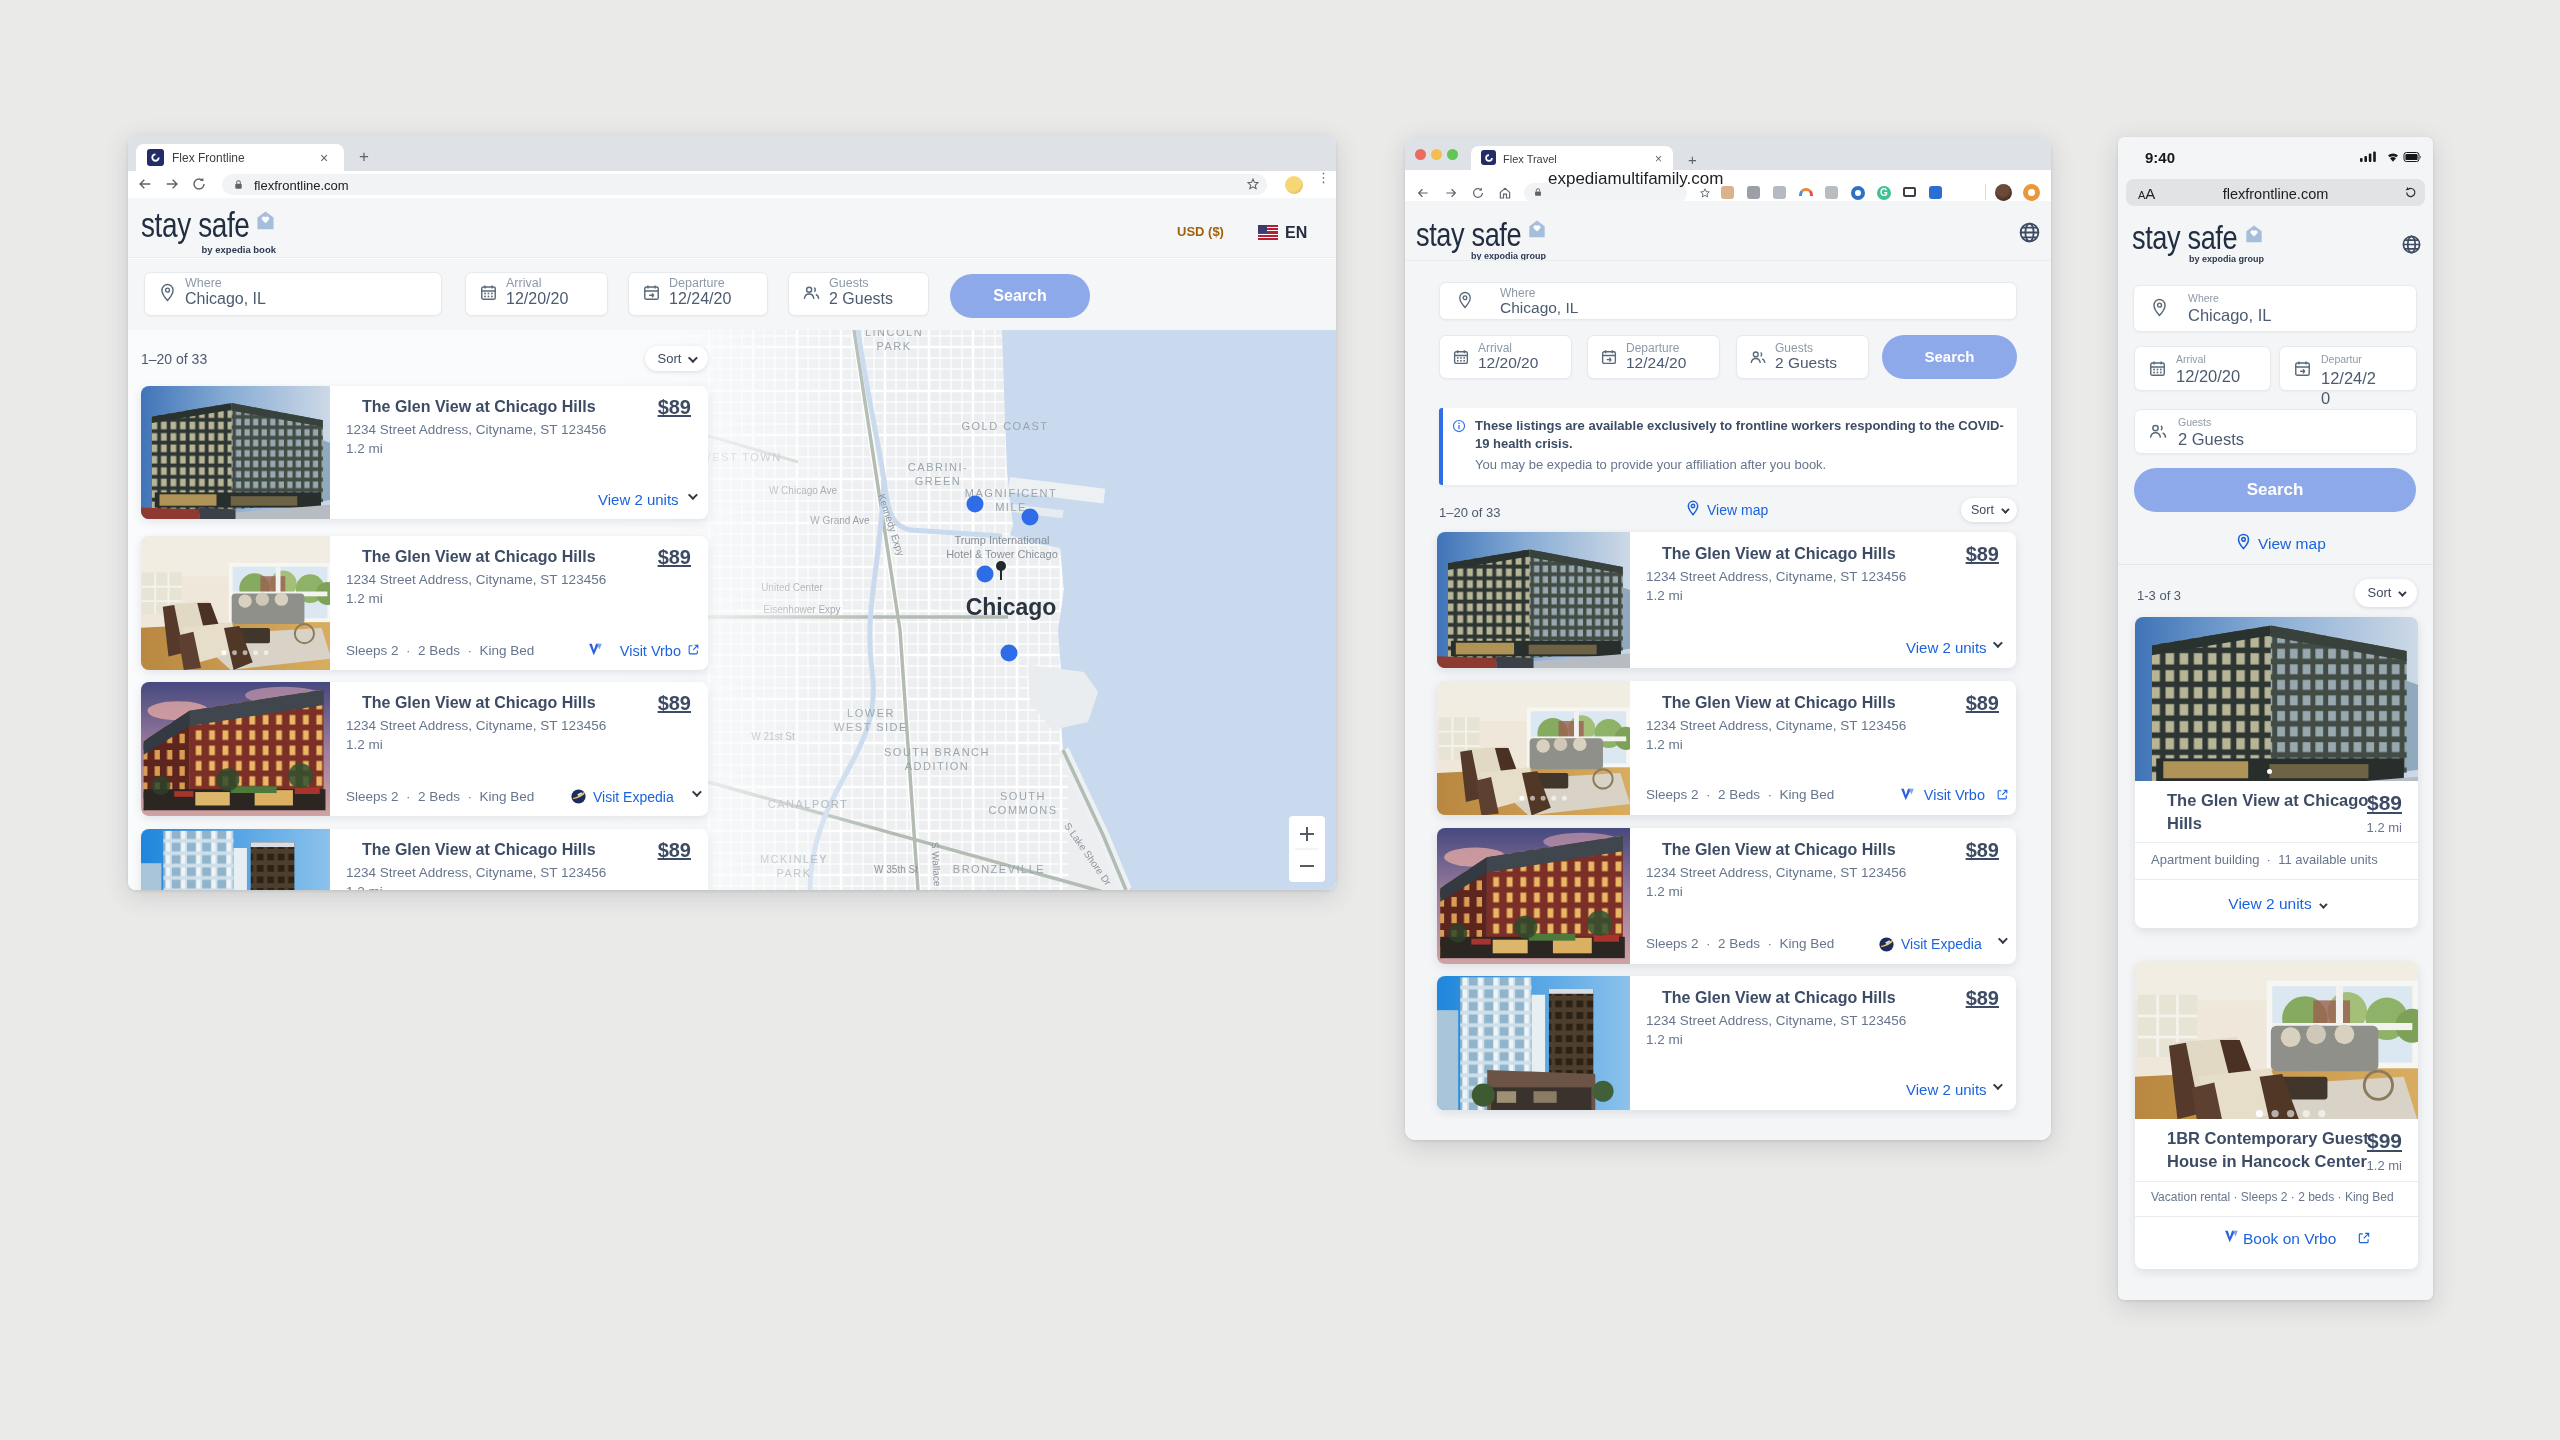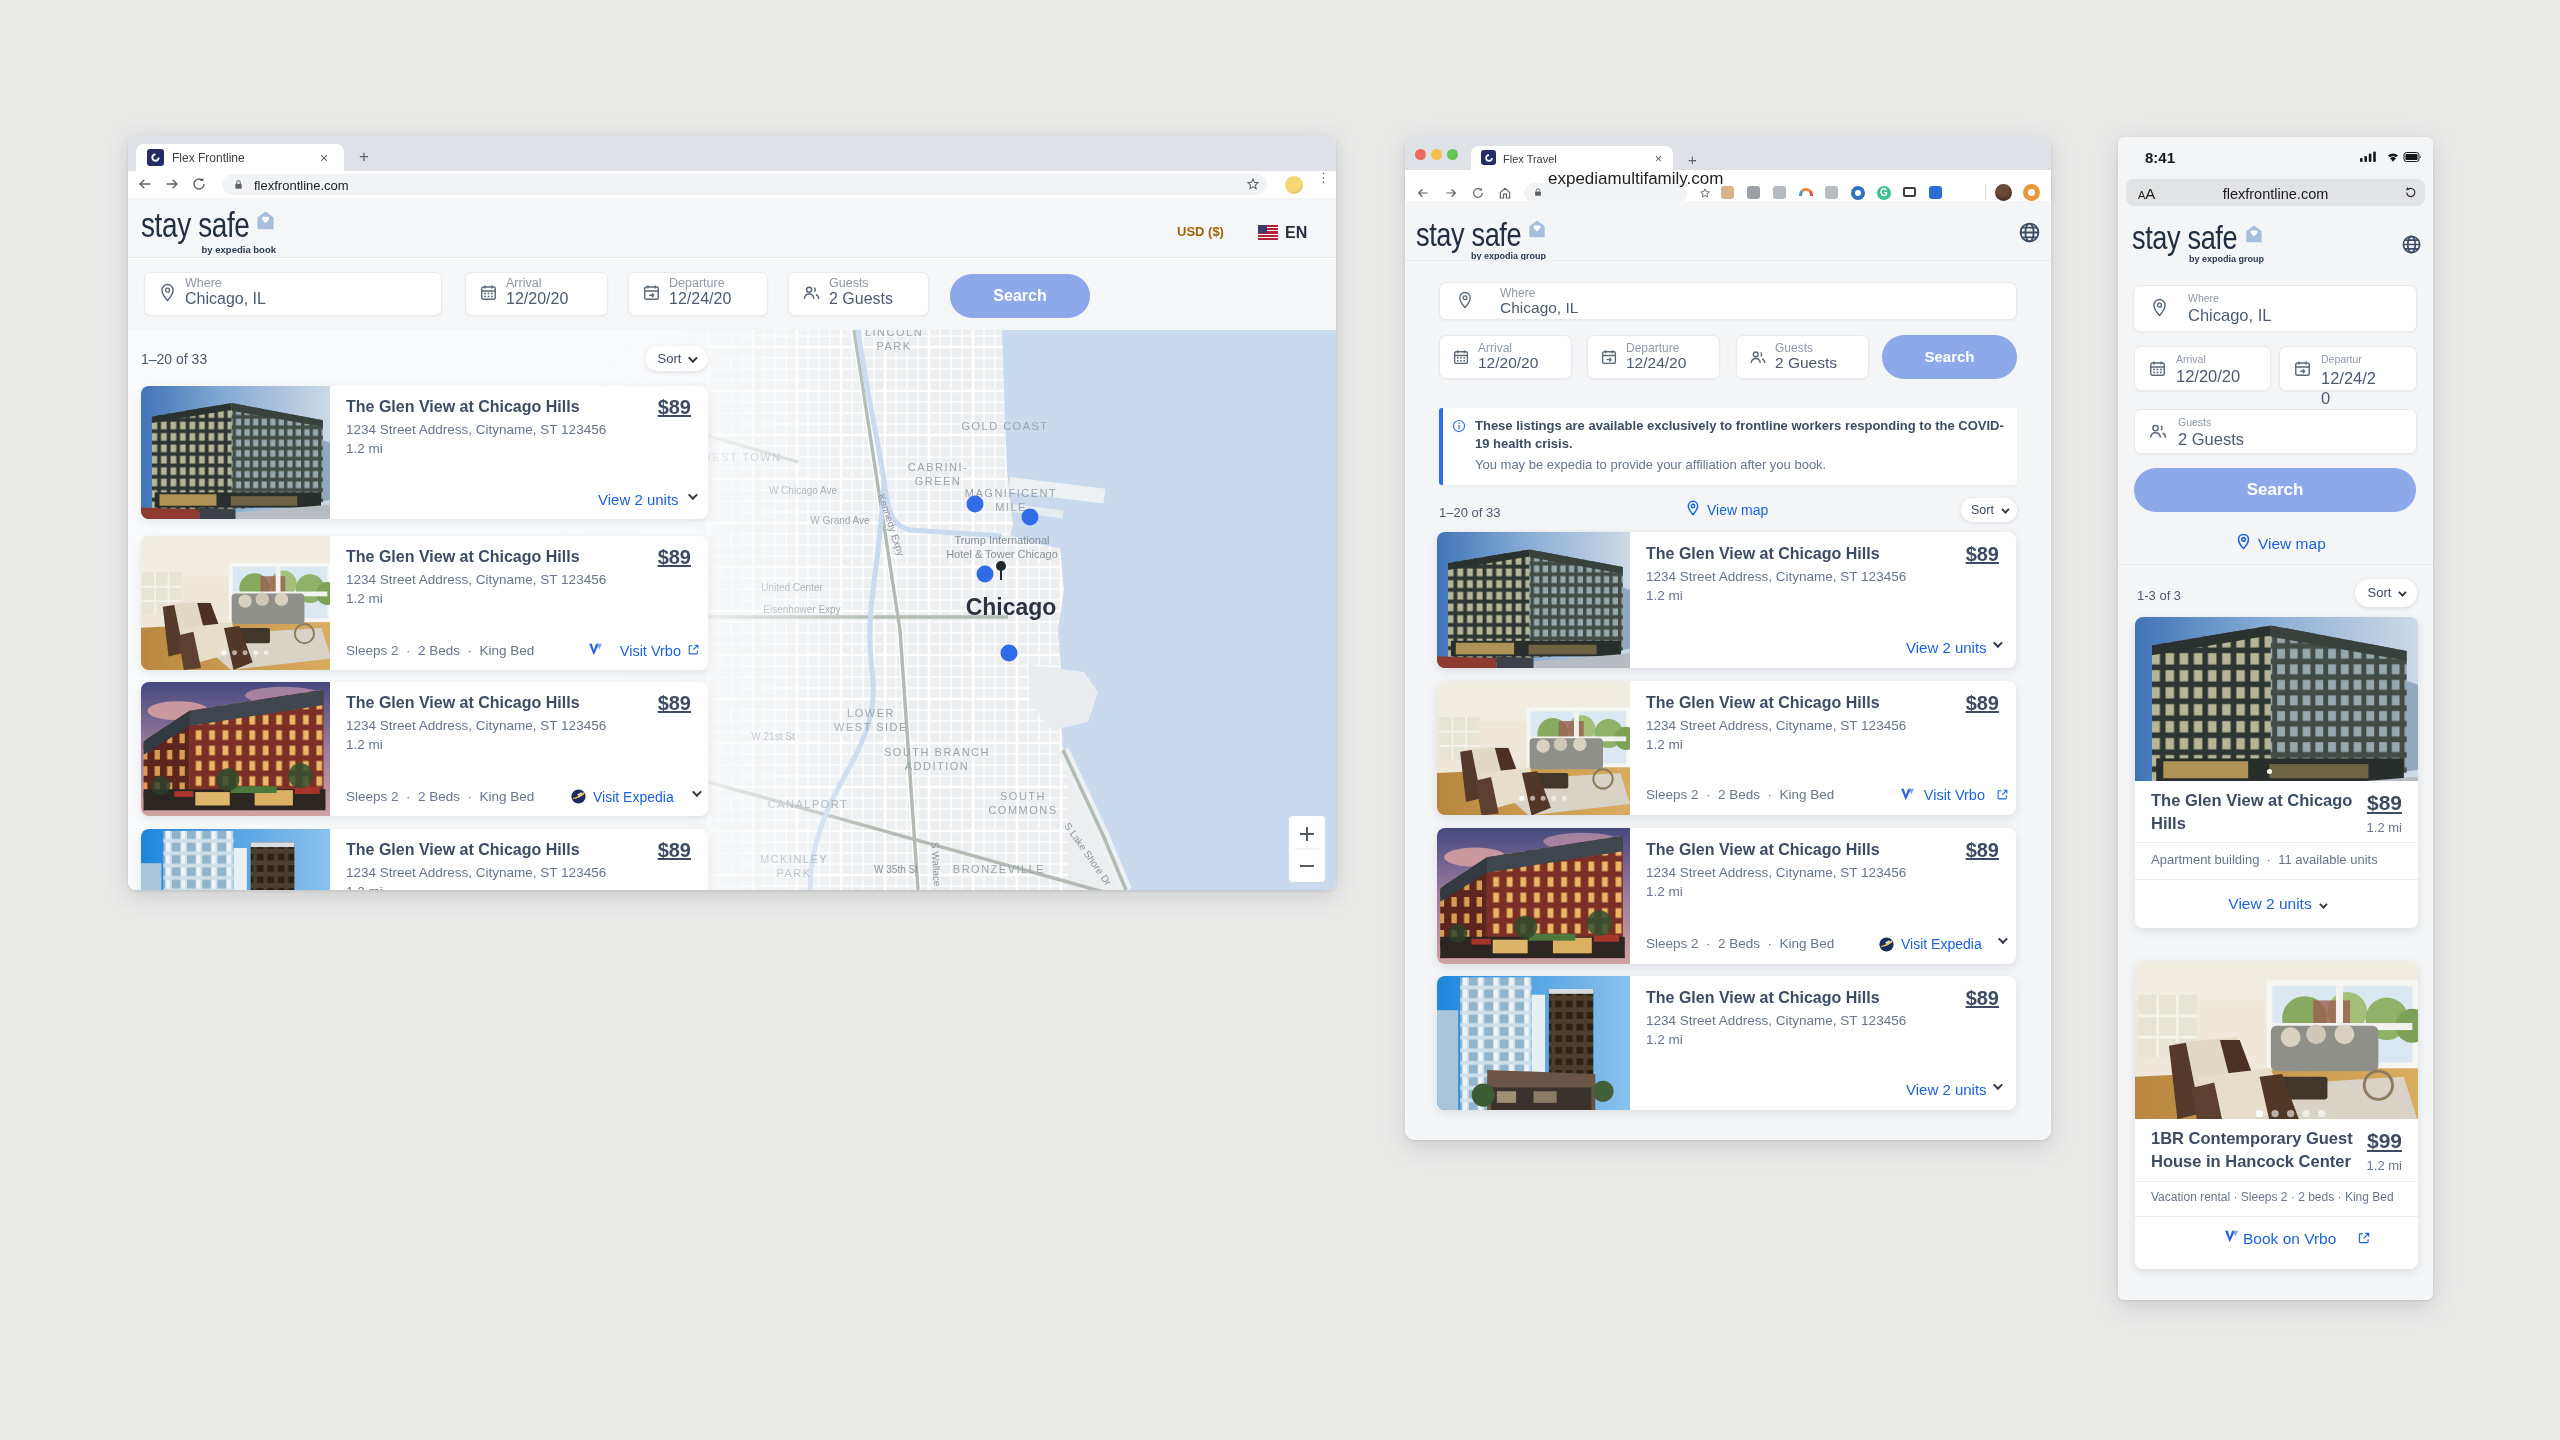--- a/index.html
+++ b/index.html
@@ -15,21 +15,21 @@
 .urlpill{position:absolute;background:#f1f3f4;border-radius:12px;color:#202124;}
 
 .hdr{position:absolute;background:#f5f6f7;}
 .logo-ss{color:#222e41;font-weight:400;letter-spacing:-.5px;line-height:1;transform:scaleX(.8);transform-origin:0 0;}
 .logo-by{color:#2c3950;font-weight:700;}
 .field{position:absolute;background:#fff;border:1px solid #e7eaed;border-radius:7px;box-shadow:0 1px 2px rgba(40,50,70,.05);}
 .flabel{color:#8e99a8;line-height:1;}
 .fvalue{color:#4c5b70;line-height:1;}
 .searchbtn{position:absolute;background:#8ea9e9;border-radius:22px;color:#fff;font-weight:700;text-align:center;}
 .card{position:absolute;background:#fff;border-radius:8px;box-shadow:0 3px 10px rgba(80,90,110,.14);}
-.ctitle{position:absolute;font-weight:700;color:#3d4c64;white-space:nowrap;}
+.ctitle{position:absolute;font-weight:700;color:#3d4c64;white-space:nowrap;margin-left:16px;}
 .caddr{position:absolute;color:#67768d;white-space:nowrap;}
 .cprice{position:absolute;font-weight:700;color:#3d4c64;text-decoration:underline;}
 .cfacts{position:absolute;color:#67768d;white-space:nowrap;}
 .clink{position:absolute;color:#1b63dc;font-weight:400;white-space:nowrap;}
 .sortpill{position:absolute;background:#fff;border-radius:14px;color:#3e4c60;box-shadow:0 1px 4px rgba(80,90,110,.18);text-align:center;}
 .chev{display:inline-block;width:7px;height:7px;border-right:2px solid #333a45;border-bottom:2px solid #333a45;transform:rotate(45deg) translateY(-2px);margin-left:7px;}
 .photo{position:absolute;overflow:hidden;}
 .photo svg{position:absolute;left:0;top:0;}
 .dvd{position:absolute;background:#e9ebee;height:1px;}
 </style></head><body>
@@ -611,21 +611,21 @@
         <div class="ctitle" style="left:209px;top:13px;font-size:16px">The Glen View at Chicago Hills</div>
         <div class="caddr" style="left:209px;top:37px;font-size:13.5px">1234 Street Address, Cityname, ST 123456</div>
         <div class="caddr" style="left:209px;top:56px;font-size:13.5px">1.2 mi</div>
         <div class="cprice" style="right:17px;top:11px;font-size:20px">$89</div>
         <div class="clink" style="left:469px;bottom:12px;font-size:15px">View 2 units</div>
         <span class="chev" style="position:absolute;right:16px;bottom:20px;border-color:#333a45"></span>
       </div>
 </div>
   </div>
 <div class="win" style="left:2118px;top:137px;width:315px;height:1163px;border-radius:6px;background:#f4f5f6">
-<div class="abs" style="left:27px;top:12px;font-size:15px;font-weight:700;color:#17181a">8:41</div>
+<div class="abs" style="left:27px;top:12px;font-size:15px;font-weight:700;color:#17181a">9:40</div>
 <svg class="abs" style="left:242px;top:13px;width:62px;height:14px" viewBox="0 0 62 14">
 <g fill="#17181a">
         <rect x="0" y="8" width="2.6" height="4" rx="1"></rect>
         <rect x="4.4" y="6" width="2.6" height="6" rx="1"></rect>
         <rect x="8.8" y="3.6" width="2.6" height="8.4" rx="1"></rect>
         <rect x="13.2" y="1.4" width="2.6" height="10.6" rx="1"></rect>
       </g>
 <path d="M28 5.2a8.5 8.5 0 0 1 10 0l-1.7 2.1a5.8 5.8 0 0 0-6.6 0z" fill="#17181a"></path>
       <path d="M30 8.2a5 5 0 0 1 6 0l-3 3.6z" fill="#17181a"></path>
 <rect x="44" y="2.5" width="15" height="9" rx="2.4" fill="none" stroke="#17181a" stroke-width="1"></rect>

